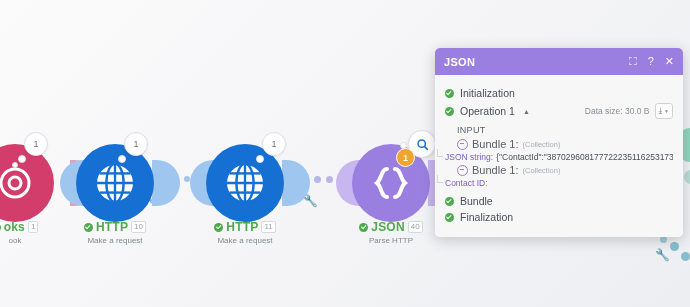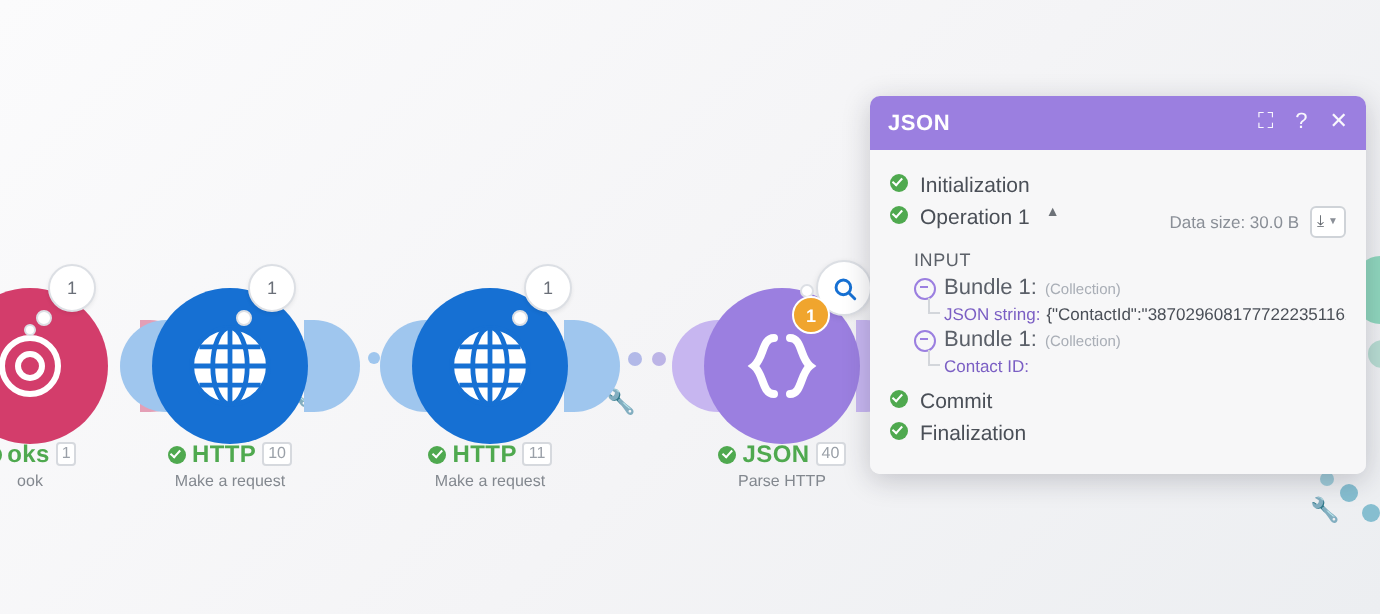--- a/index.html
+++ b/index.html
@@ -71,36 +71,36 @@
   .panel{position:absolute;left:435px;top:48px;width:248px;
          background:#f7f7f8;border-radius:5px;
          box-shadow:0 3px 14px rgba(30,30,50,.22);overflow:hidden;}
   .panel-head{height:27px;background:#9b7fe0;display:flex;align-items:center;
               padding:0 9px;color:#fff;}
   .panel-title{font-size:11px;font-weight:bold;letter-spacing:.3px;}
   .panel-head-actions{margin-left:auto;display:flex;align-items:center;gap:11px;}
   .hicon{color:#fff;opacity:.95;line-height:1;cursor:pointer;}
 
   .panel-body{padding:8px 10px 10px 10px;background:#f7f7f8;}
-  .row{display:flex;gap:6px;margin:4px 0;}
+  .row{display:flex;align-items:center;gap:6px;margin:4px 0;}
   .row-label{font-size:10.5px;color:#4a4f57;}
   .caret{font-size:7px;color:#6d7278;margin-left:2px;}
   .spacer{margin-left:auto;display:flex;align-items:center;gap:5px;}
   .datasize{font-size:8.5px;color:#8a8f97;}
   .dl-btn{border:1px solid #cfd3d8;background:#fff;border-radius:3px;height:14px;
           display:flex;align-items:center;gap:2px;padding:0 3px;cursor:pointer;}
 
   .sect{font-size:9px;color:#5c6169;margin:6px 0 3px 12px;letter-spacing:.3px;}
   .bundle{display:flex;align-items:center;gap:4px;margin:2px 0 2px 12px;}
   .minus{width:9px;height:9px;border-radius:50%;border:1px solid #9b7fe0;position:relative;}
   .minus:after{content:"";position:absolute;left:1.5px;top:3.5px;width:4px;height:1px;background:#9b7fe0;}
   .bundle-name{font-size:11px;color:#5b6069;}
   .bundle-type{font-size:7.5px;color:#a9aeb6;}
 
-  .leaf{margin-left:27px;display:flex;align-items:baseline;gap:3px;position:relative;}
+  .leaf{display:flex;align-items:baseline;gap:3px;position:relative;}
   .leaf:before{content:"";position:absolute;left:-8px;top:-3px;width:5px;height:7px;
                border-left:1px solid #d3d6db;border-bottom:1px solid #d3d6db;}
   .leaf-key{font-size:8.5px;color:#7b5fc4;white-space:nowrap;}
   .leaf-val{font-size:8.5px;color:#4a4f57;white-space:nowrap;overflow:hidden;text-overflow:clip;}
 </style>
 </head>
 <body>
 
 <div class="canvas">
 
@@ -279,21 +279,21 @@
         <span class="minus"></span>
         <span class="bundle-name">Bundle 1:</span>
         <span class="bundle-type">(Collection)</span>
       </div>
       <div class="leaf">
         <span class="leaf-key">Contact ID:</span>
       </div>
 
       <div class="row" style="margin-top:7px;">
         <span class="check"></span>
-        <span class="row-label">Commit</span>
+        <span class="row-label">Bundle</span>
       </div>
       <div class="row">
         <span class="check"></span>
         <span class="row-label">Finalization</span>
       </div>
 
     </div>
   </div>
 
 </div>

